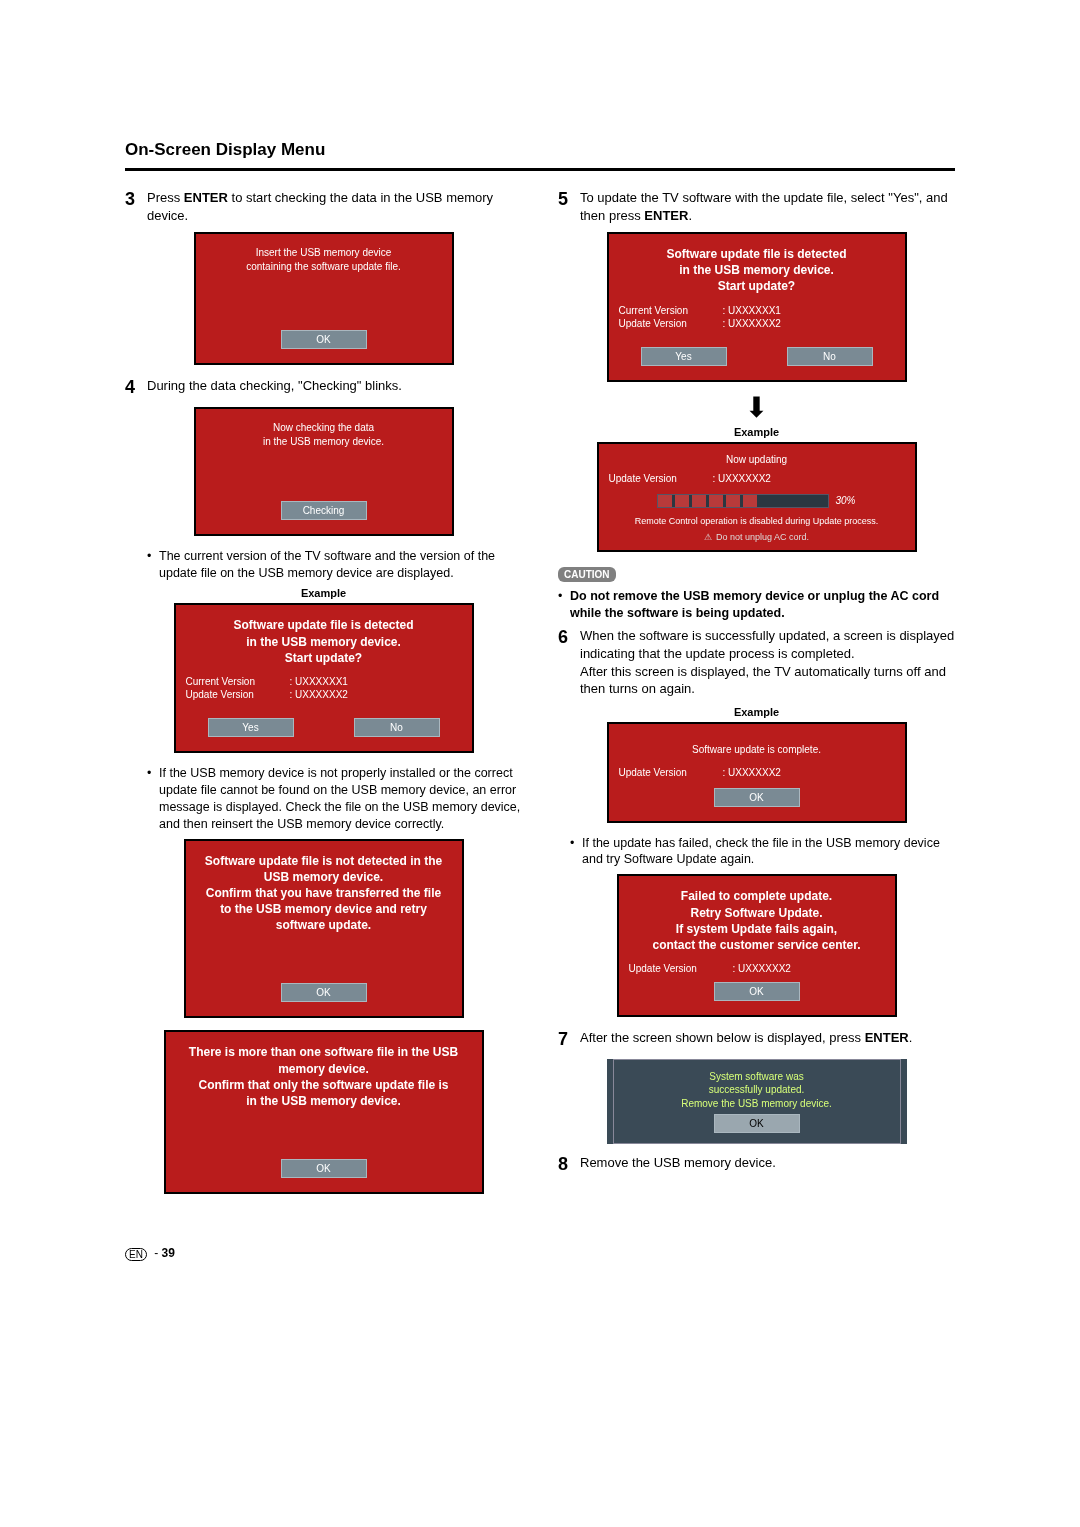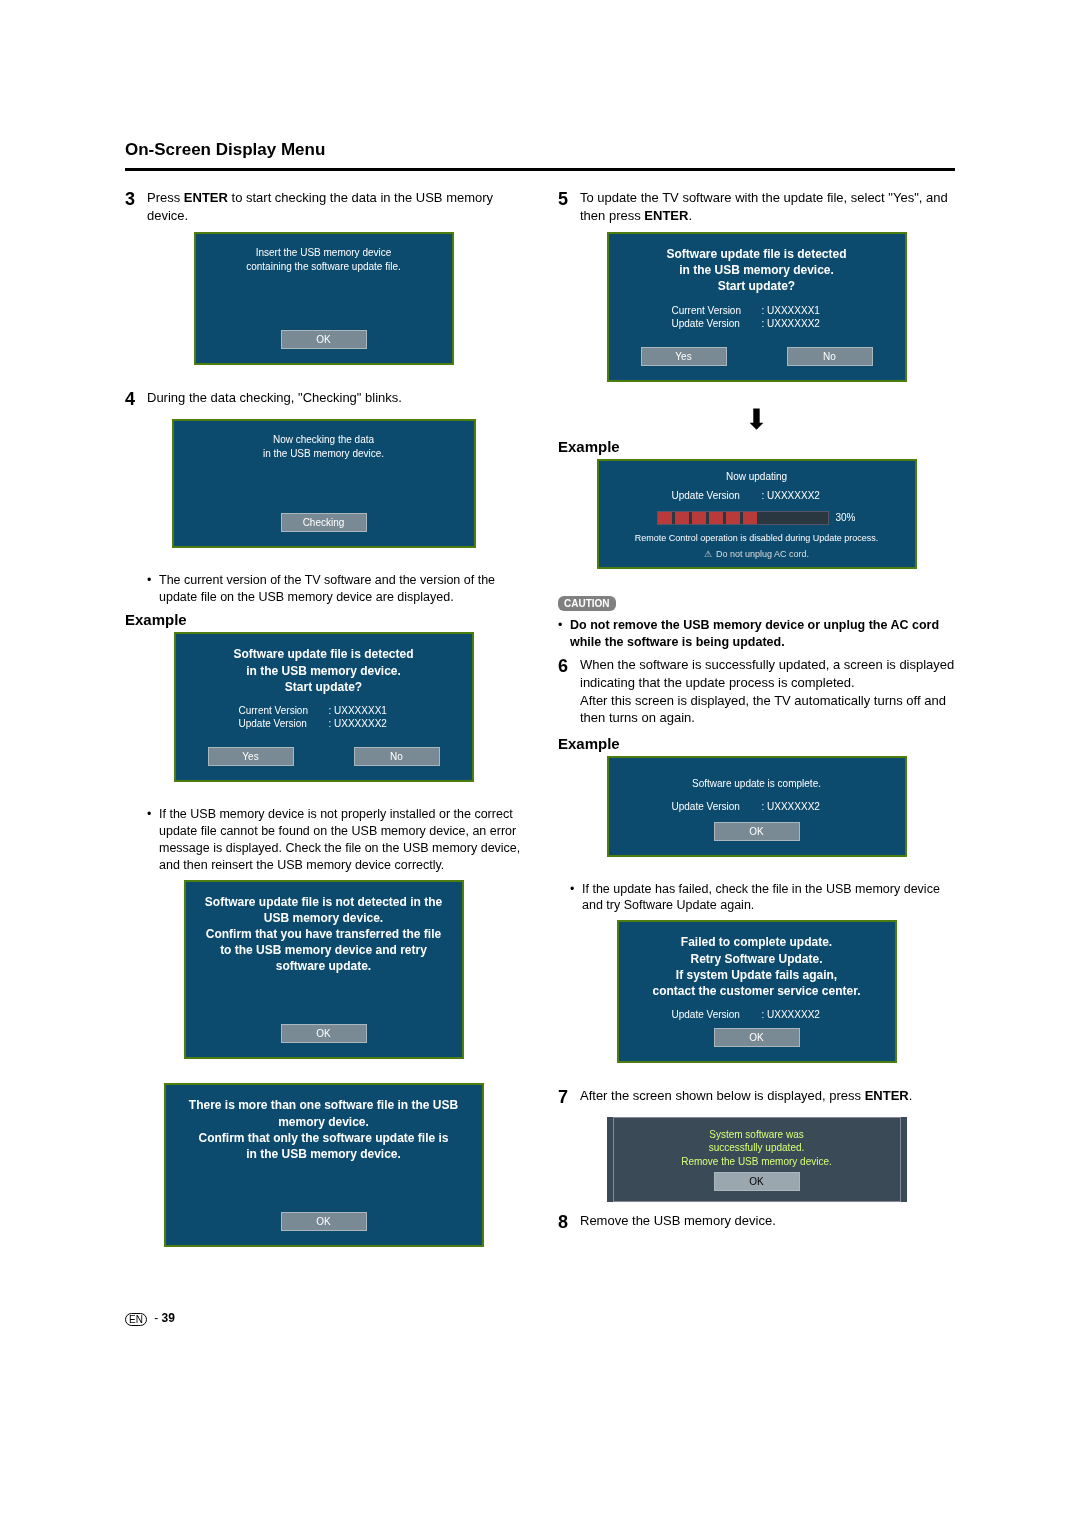--- a/index.html
+++ b/index.html
@@ -49,42 +49,43 @@
   }
   .steptext b { font-weight: bold; }
   .bullet {
     display: flex;
     font-size: 12.5px;
     line-height: 1.35;
     margin: 6px 0 6px 22px;
   }
   .bullet .dot { width: 12px; flex-shrink:0; }
   .example-label {
-    text-align: left;
+    text-align: center;
     font-weight: bold;
-    font-size: 15px;
+    font-size: 11px;
     margin: 4px 0 4px 0;
   }
   .dialog {
-    background: #0c4a6e;
+    background: #b91c1c;
     color: #fff;
     font-size: 10px;
     text-align: center;
     padding: 12px 10px 14px 10px;
-    margin: 4px auto 24px auto;
+    margin: 4px auto 12px auto;
     width: 280px;
     box-sizing: border-box;
-    border: 2px solid #4d7c0f;
+    border: 2px solid #000000;
   }
   .dialog.narrow { width: 280px; }
   .dialog .msg { margin-bottom: 14px; line-height: 1.4; }
   .dialog .msg-small { margin-bottom: 10px; line-height: 1.35; font-size: 12px; font-weight: bold; }
   .version-row {
     display: flex;
-    justify-content: center;
+    justify-content: flex-start;
+    gap: 14px;
     font-size: 10px;
     margin: 2px 0;
   }
   .version-row .lbl { width: 90px; text-align: left; }
   .version-row .val { width: 80px; text-align: left; }
   .btn {
     display: inline-block;
     background: #7a8a94;
     border: 1px solid #aab7bf;
     color: #fff;
@@ -132,20 +133,21 @@
     font-size: 28px;
     line-height: 1;
     margin: 2px 0 4px 0;
   }
   .progress-wrap {
     display: flex;
     align-items: center;
     justify-content: center;
     gap: 6px;
     margin: 10px 0 8px 0;
+    font-style: italic;
   }
   .progress-bar {
     width: 170px;
     height: 12px;
     background: #2a3741;
     border: 1px solid #556;
     position: relative;
     display: flex;
   }
   .progress-seg {
@@ -218,21 +220,21 @@
         <div class="btn-row single">
           <span class="btn">OK</span>
         </div>
       </div>
 
       <div class="step">
         <div class="stepnum">4</div>
         <div class="steptext">During the data checking, "Checking" blinks.</div>
       </div>
 
-      <div class="dialog narrow" style="width:304px;">
+      <div class="dialog narrow" style="width:260px;">
         <div class="msg">
           <span>Now checking the data</span><br>
           <span>in the USB memory device.</span>
         </div>
         <div style="height:20px"></div>
         <div class="btn-row single">
           <span class="btn">Checking</span>
         </div>
       </div>
 

